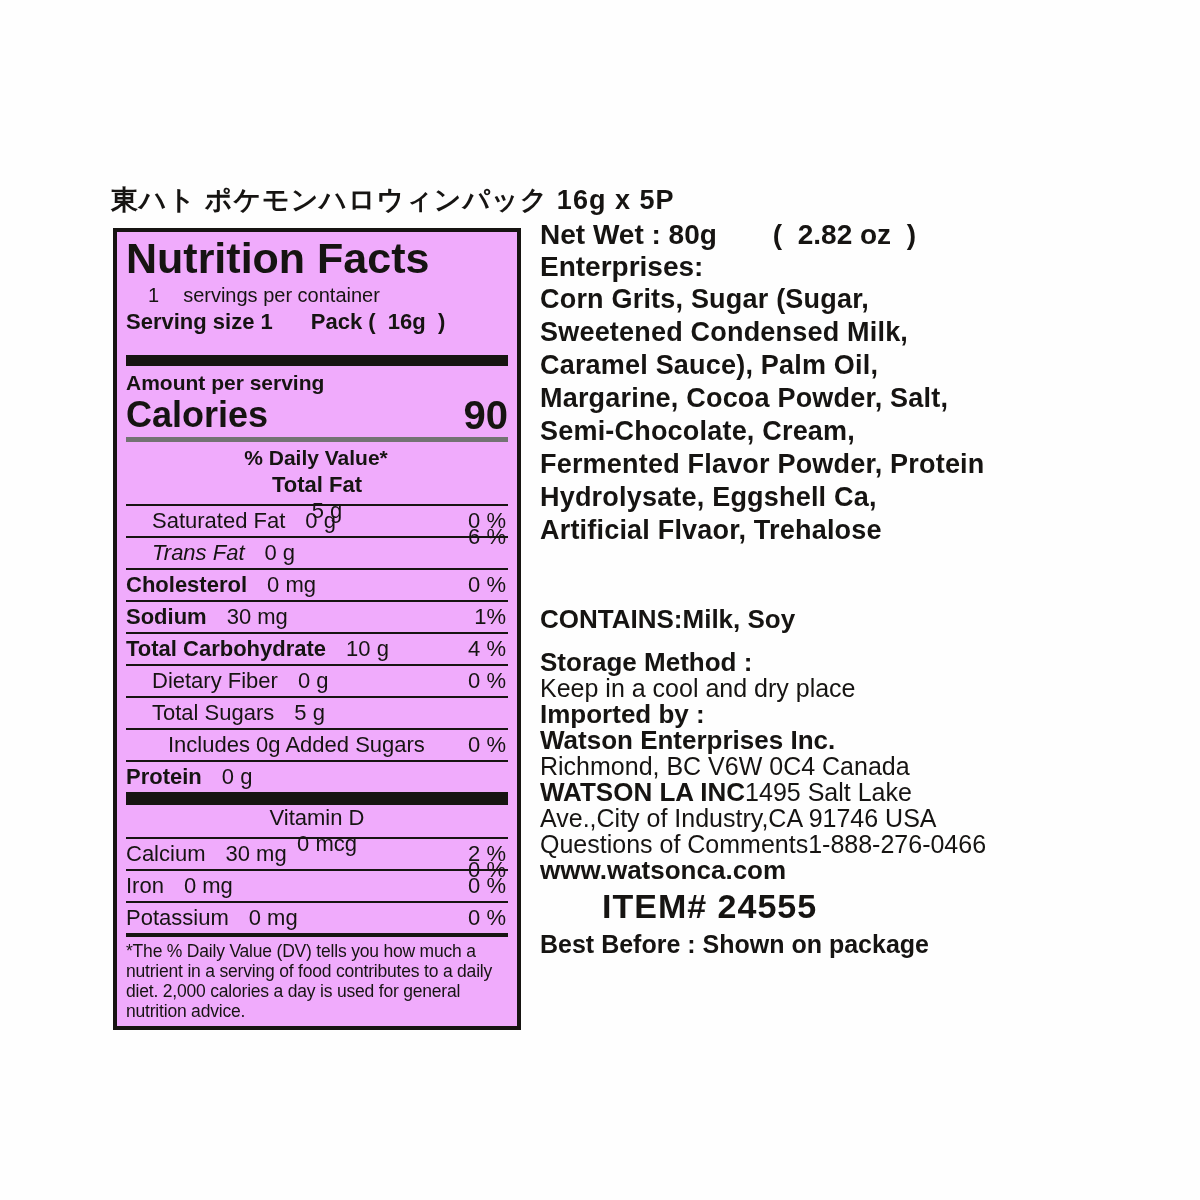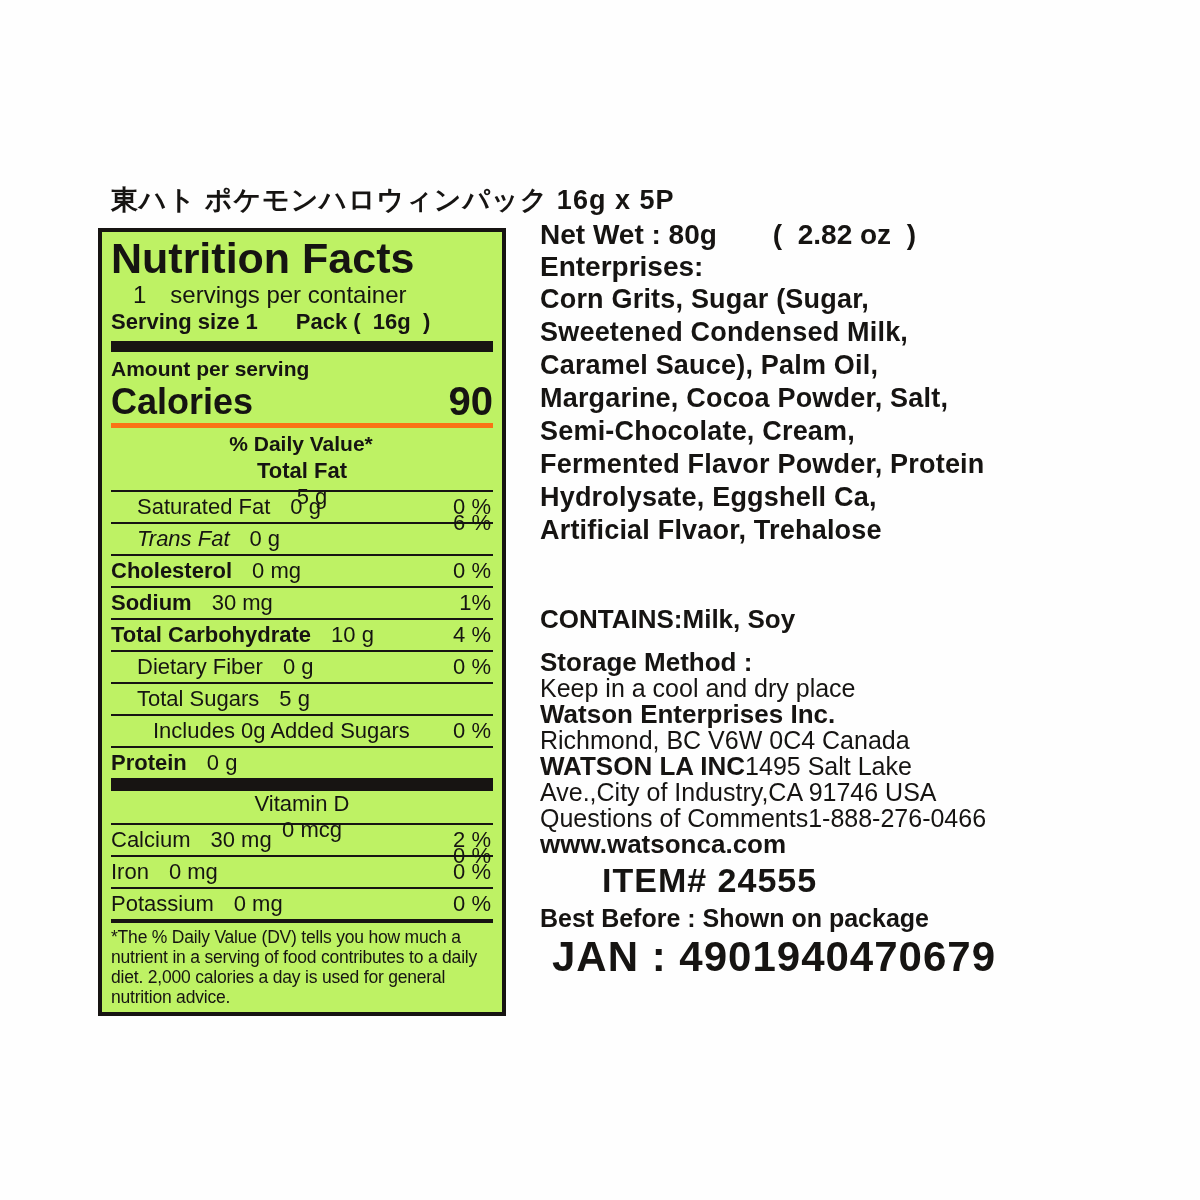--- a/index.html
+++ b/index.html
@@ -12,32 +12,32 @@
   .pre { white-space:pre; }
 
   
   .jp-title {
     position:absolute; left:111px; top:182px;
     font-size:27px; font-weight:bold; letter-spacing:1px;
   }
 
   
   .nfp {
-    position:absolute; left:98px; top:228px; width:408px;
-    border:4px solid #171412; padding:2px 9px 5px 9px; background:#bef264;
+    position:absolute; left:113px; top:228px; width:408px;
+    border:4px solid #171412; padding:2px 9px 5px 9px; background:#f0abfc;
   }
   .nfp-title { font-size:43px; font-weight:bold; letter-spacing:0px; line-height:1.12; }
-  .servings-line { font-size:24px; padding-left:22px; line-height:26px; }
+  .servings-line { font-size:20px; padding-left:22px; line-height:26px; }
   .servings-line .count { margin-right:24px; }
   .serving-size-line {
     display:flex; gap:38px; font-size:22px; font-weight:bold; line-height:28px;
-    padding-bottom:5px; border-bottom:11px solid #171412;
+    padding-bottom:19px; border-bottom:11px solid #171412;
   }
   .aps { font-size:21px; font-weight:bold; margin-top:5px; line-height:24px; }
-  .calories-row { display:flex; align-items:flex-end; border-bottom:5px solid #f97316; padding-bottom:2px; }
+  .calories-row { display:flex; align-items:flex-start; border-bottom:5px solid #737373; padding-bottom:2px; }
   .cal-label { font-size:36px; font-weight:bold; line-height:1.1; }
   .cal-value { font-size:40px; font-weight:bold; margin-left:auto; line-height:1.0; }
   .dv-header { text-align:center; font-size:21px; font-weight:bold; padding:5px 2px 3px 0; line-height:22px; }
 
   .nrow {
     display:flex; align-items:center; height:32px; font-size:22px;
     border-top:2px solid #171412;
   }
   .nrow .nlabel { white-space:pre; }
   .nrow .namount { margin-left:20px; white-space:pre; }
@@ -192,29 +192,29 @@
     <div class="ing-line">Margarine, Cocoa Powder, Salt,</div>
     <div class="ing-line">Semi-Chocolate, Cream,</div>
     <div class="ing-line">Fermented Flavor Powder, Protein</div>
     <div class="ing-line">Hydrolysate, Eggshell Ca,</div>
     <div class="ing-line">Artificial Flvaor, Trehalose</div>
 
     <div class="contains">CONTAINS:Milk, Soy</div>
 
     <div class="storage-heading">Storage Method :</div>
     <div class="addr">Keep in a cool and dry place</div>
+    <div class="addr imported-heading">Imported by :</div>
     <div class="addr bold">Watson Enterprises Inc.</div>
     <div class="addr">Richmond, BC V6W 0C4 Canada</div>
     <div class="addr watson-la">
       <span class="nm">WATSON LA INC</span><span>1495 Salt Lake</span>
     </div>
     <div class="addr">Ave.,City of Industry,CA 91746 USA</div>
     <div class="addr">Questions of Comments1-888-276-0466</div>
     <div class="addr bold">www.watsonca.com</div>
 
     <div class="product-row">
       <span class="item-no">ITEM# 24555</span>
     </div>
     <div class="best-before">Best Before : Shown on package</div>
-    <div class="jan">JAN : 4901940470679</div>
   </div>
 
 </div>
 
 </body></html>

